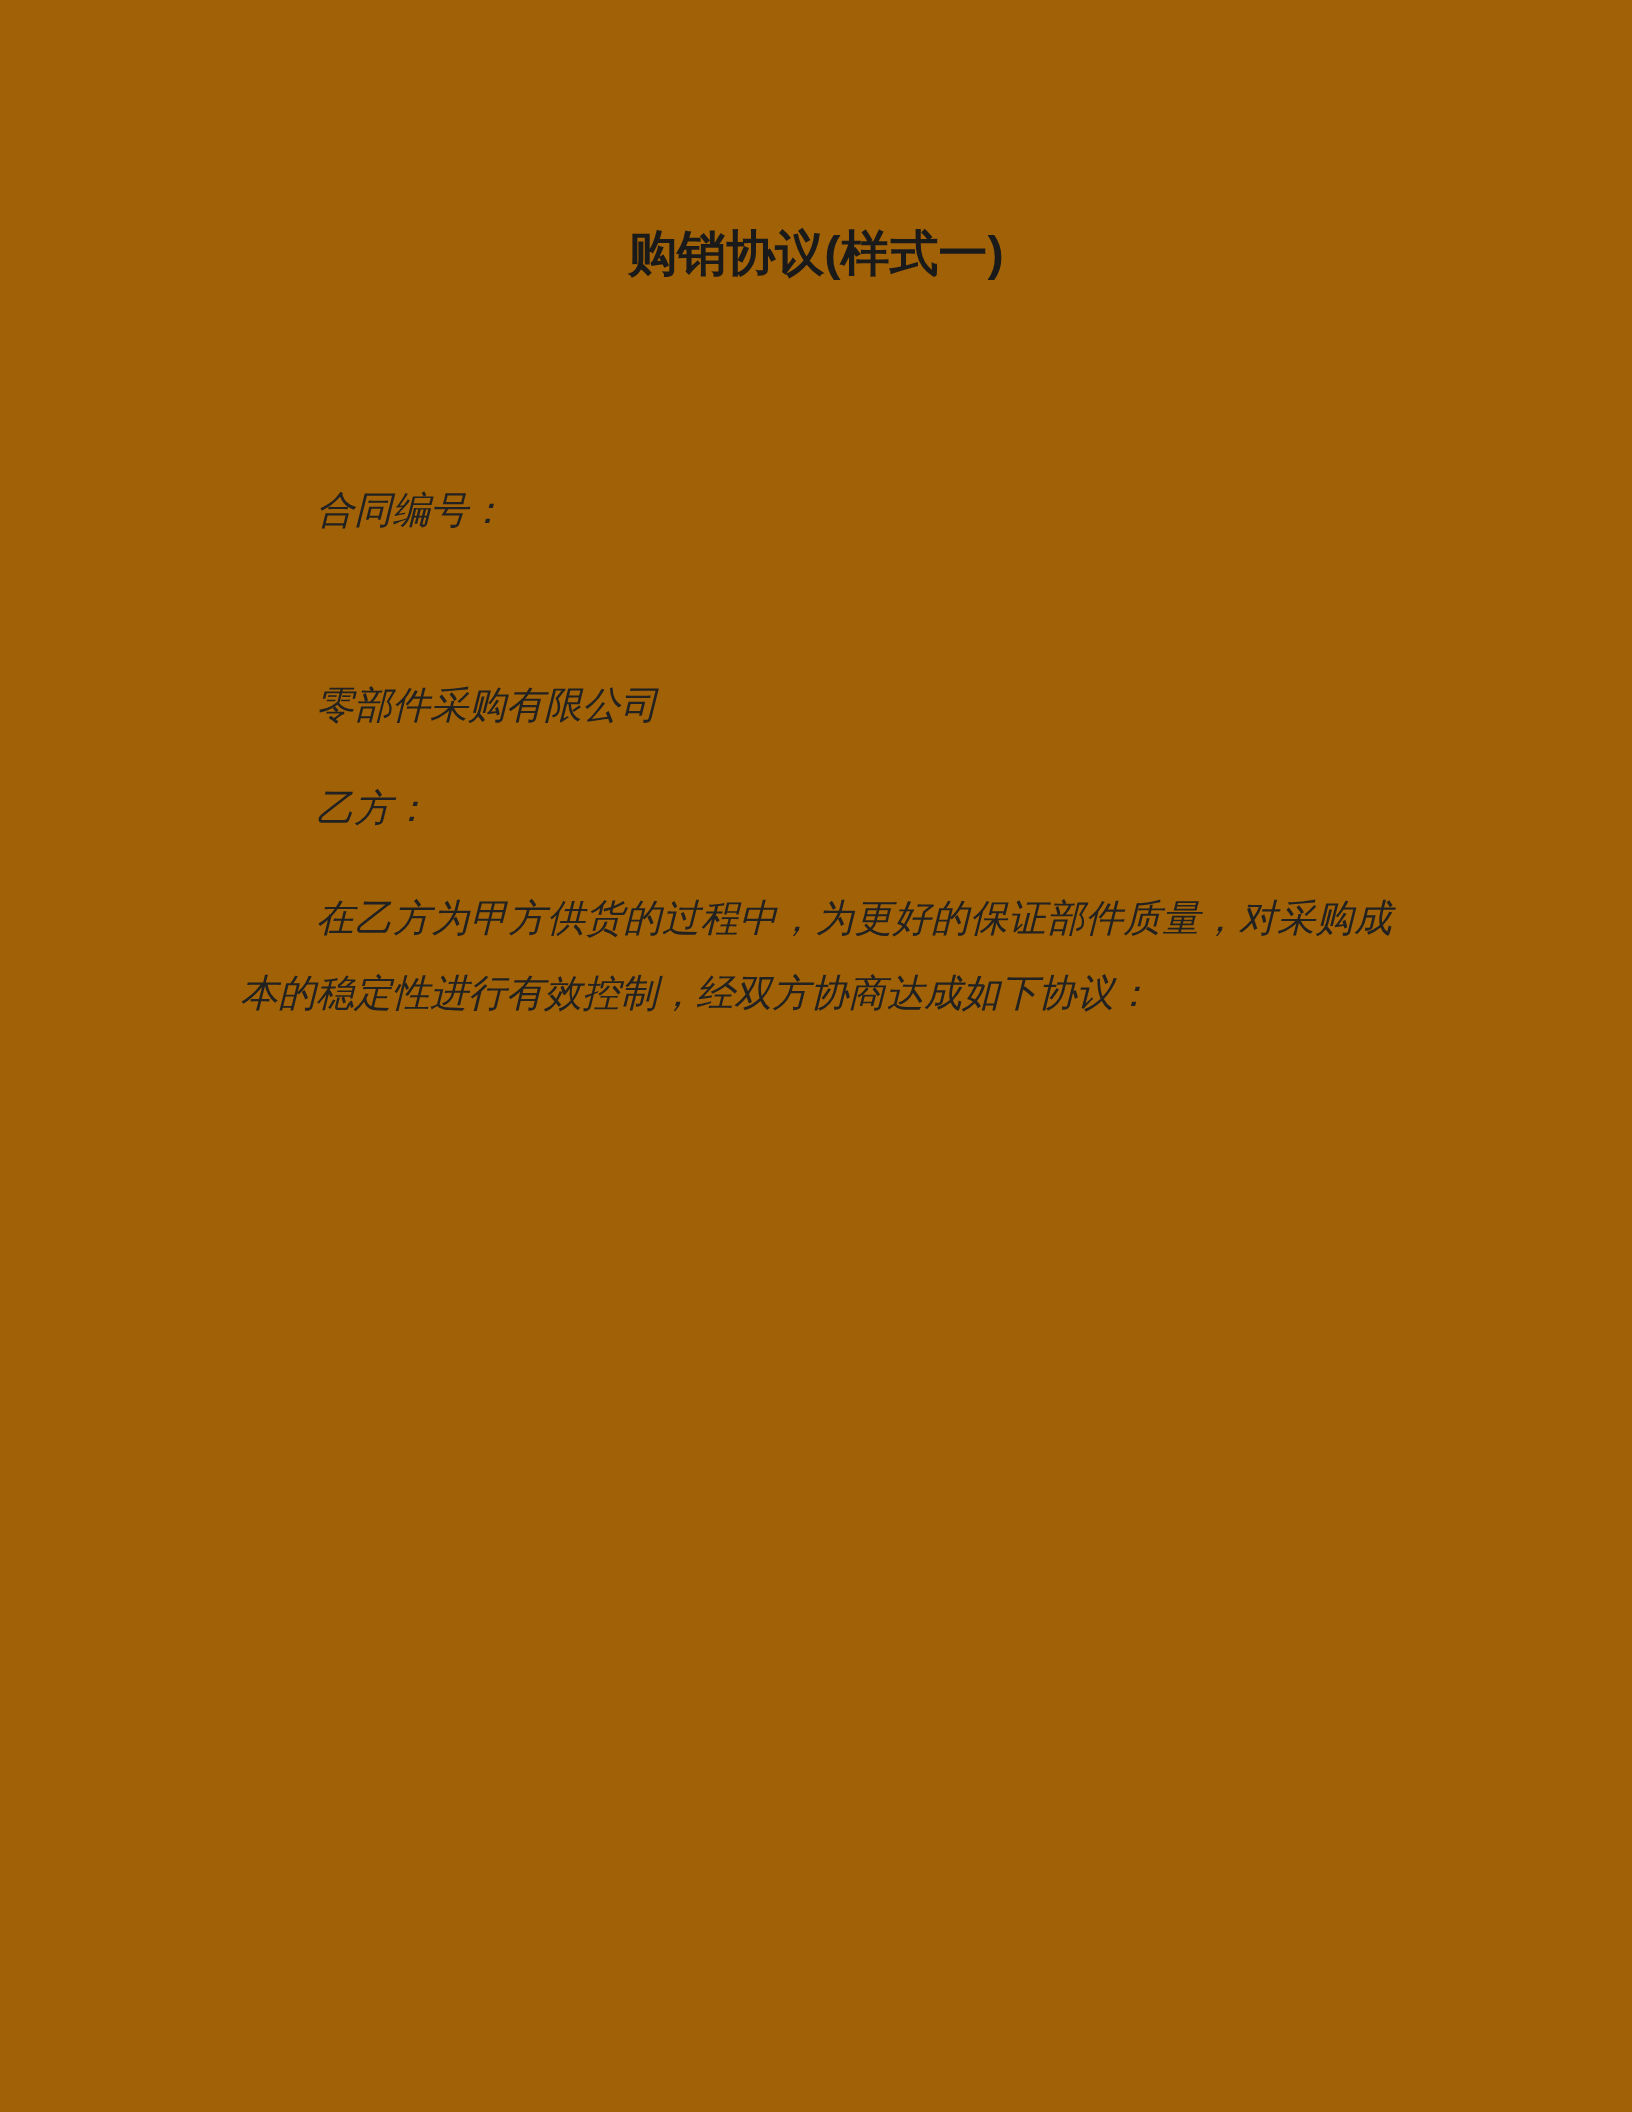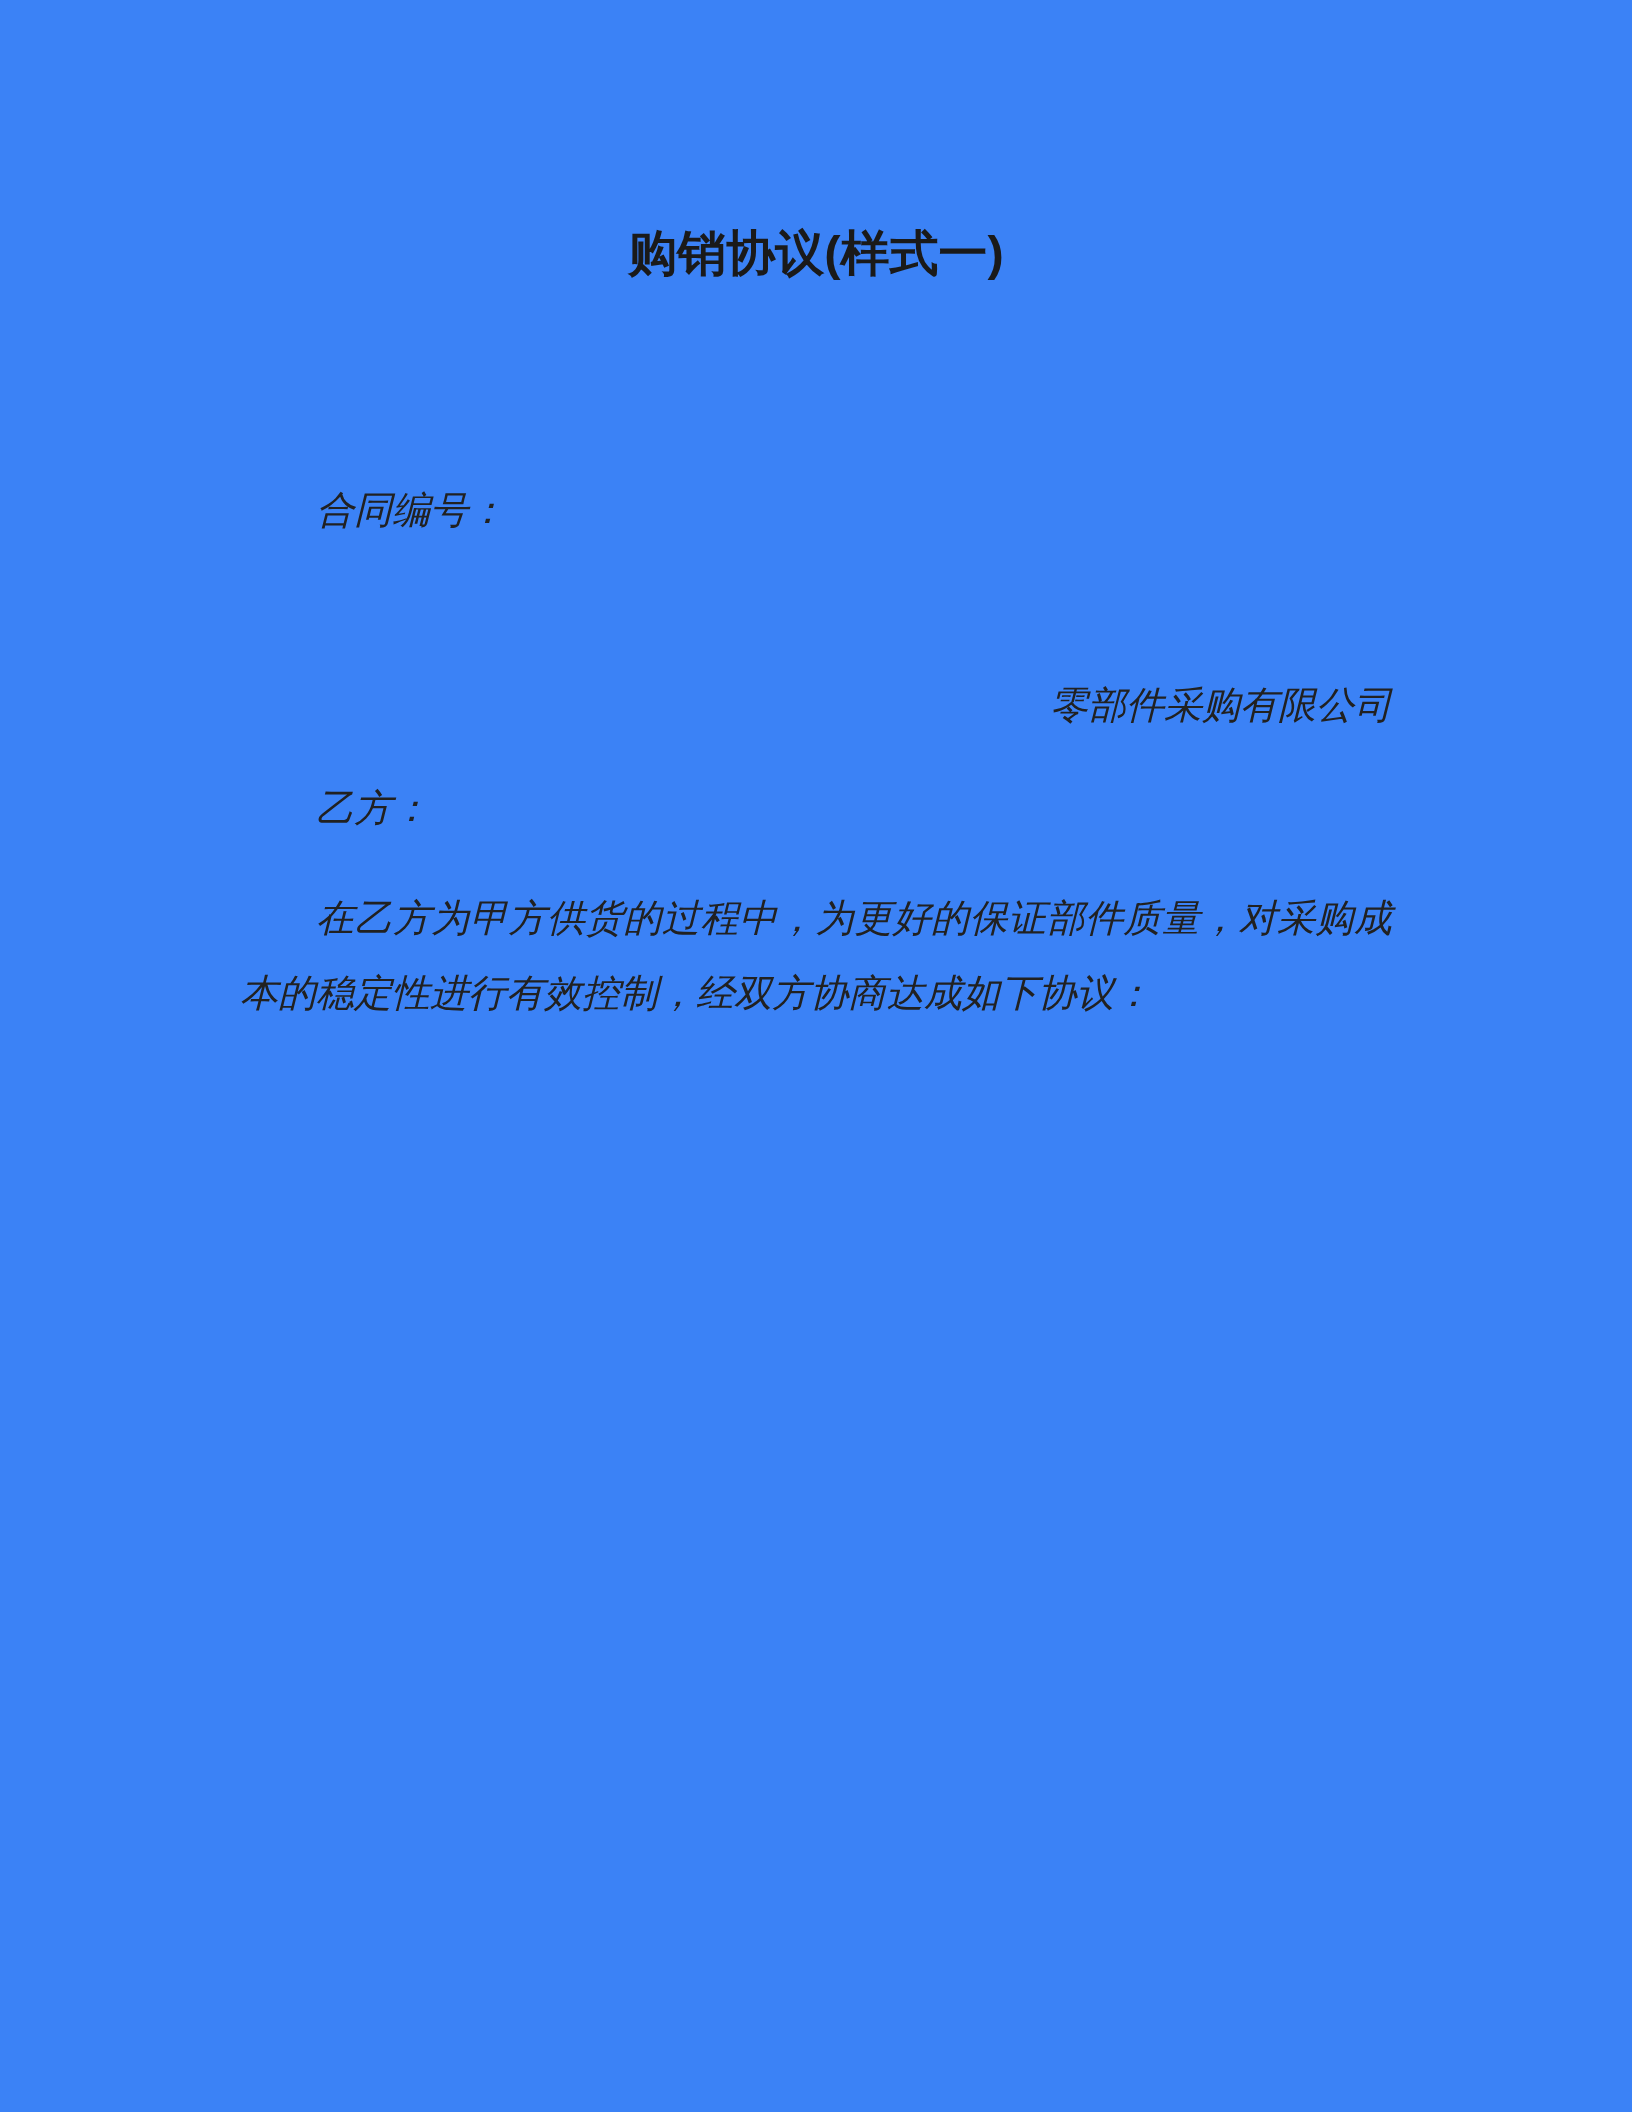--- a/index.html
+++ b/index.html
@@ -8,21 +8,21 @@
   }
   body {
     width: 1632px;
     height: 2112px;
     overflow: hidden;
     font-family: "Liberation Sans", "DejaVu Sans", sans-serif;
   }
   .page {
     width: 1632px;
     height: 2112px;
-    background: #3b82f6;
+    background: #a16207;
     padding: 0 240px;
     color: #212121;
     font-size: 38px;
     line-height: 75px;
     overflow: hidden;
   }
   .doc-title {
     padding-top: 218px;
     text-align: center;
     font-size: 49px;
@@ -36,21 +36,20 @@
     font-style: italic;
   }
   .p-contract-no {
     margin-top: 185px;
   }
   .p-party-a {
     margin-top: 130px;
   }
   .p-company {
     margin-top: 120px;
-    text-align: right;
   }
   .p-party-b {
     margin-top: 28px;
   }
   .para {
     margin-top: 35px;
     text-align: justify;
     text-justify: inter-character;
   }
 </style>

